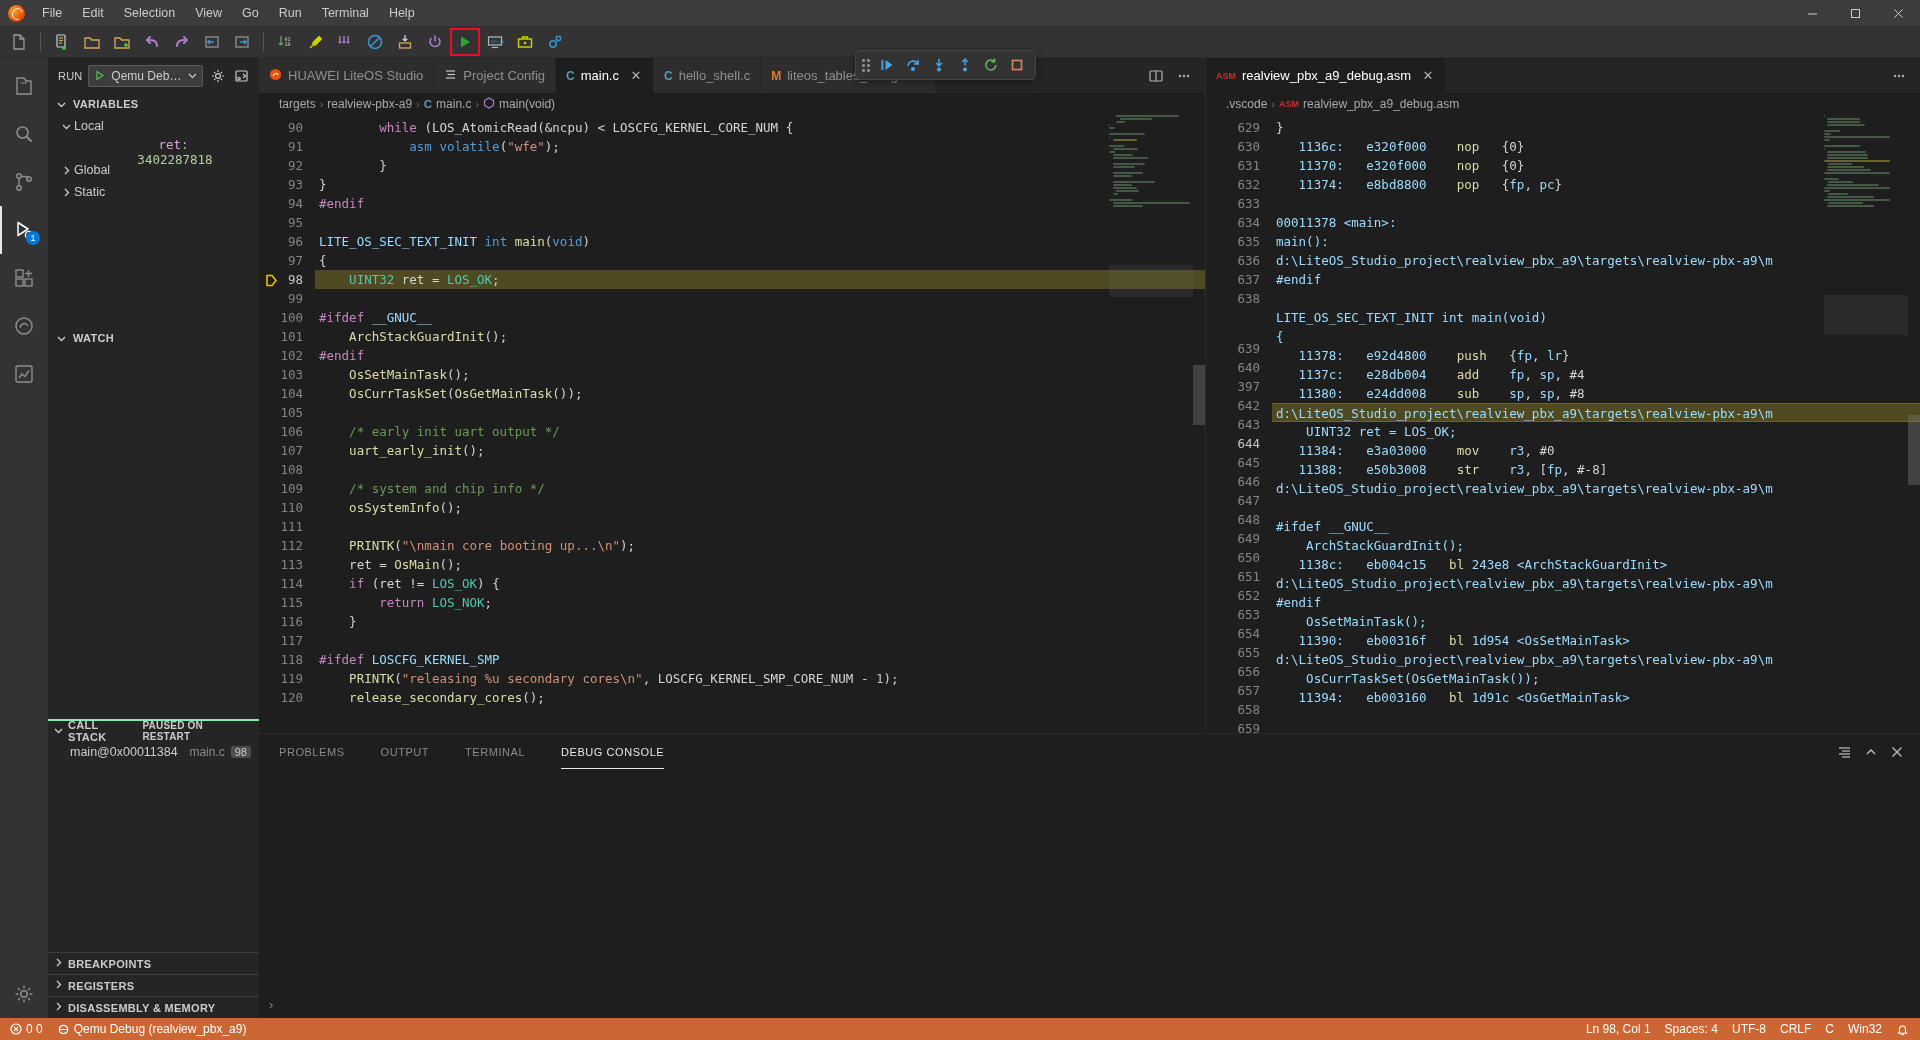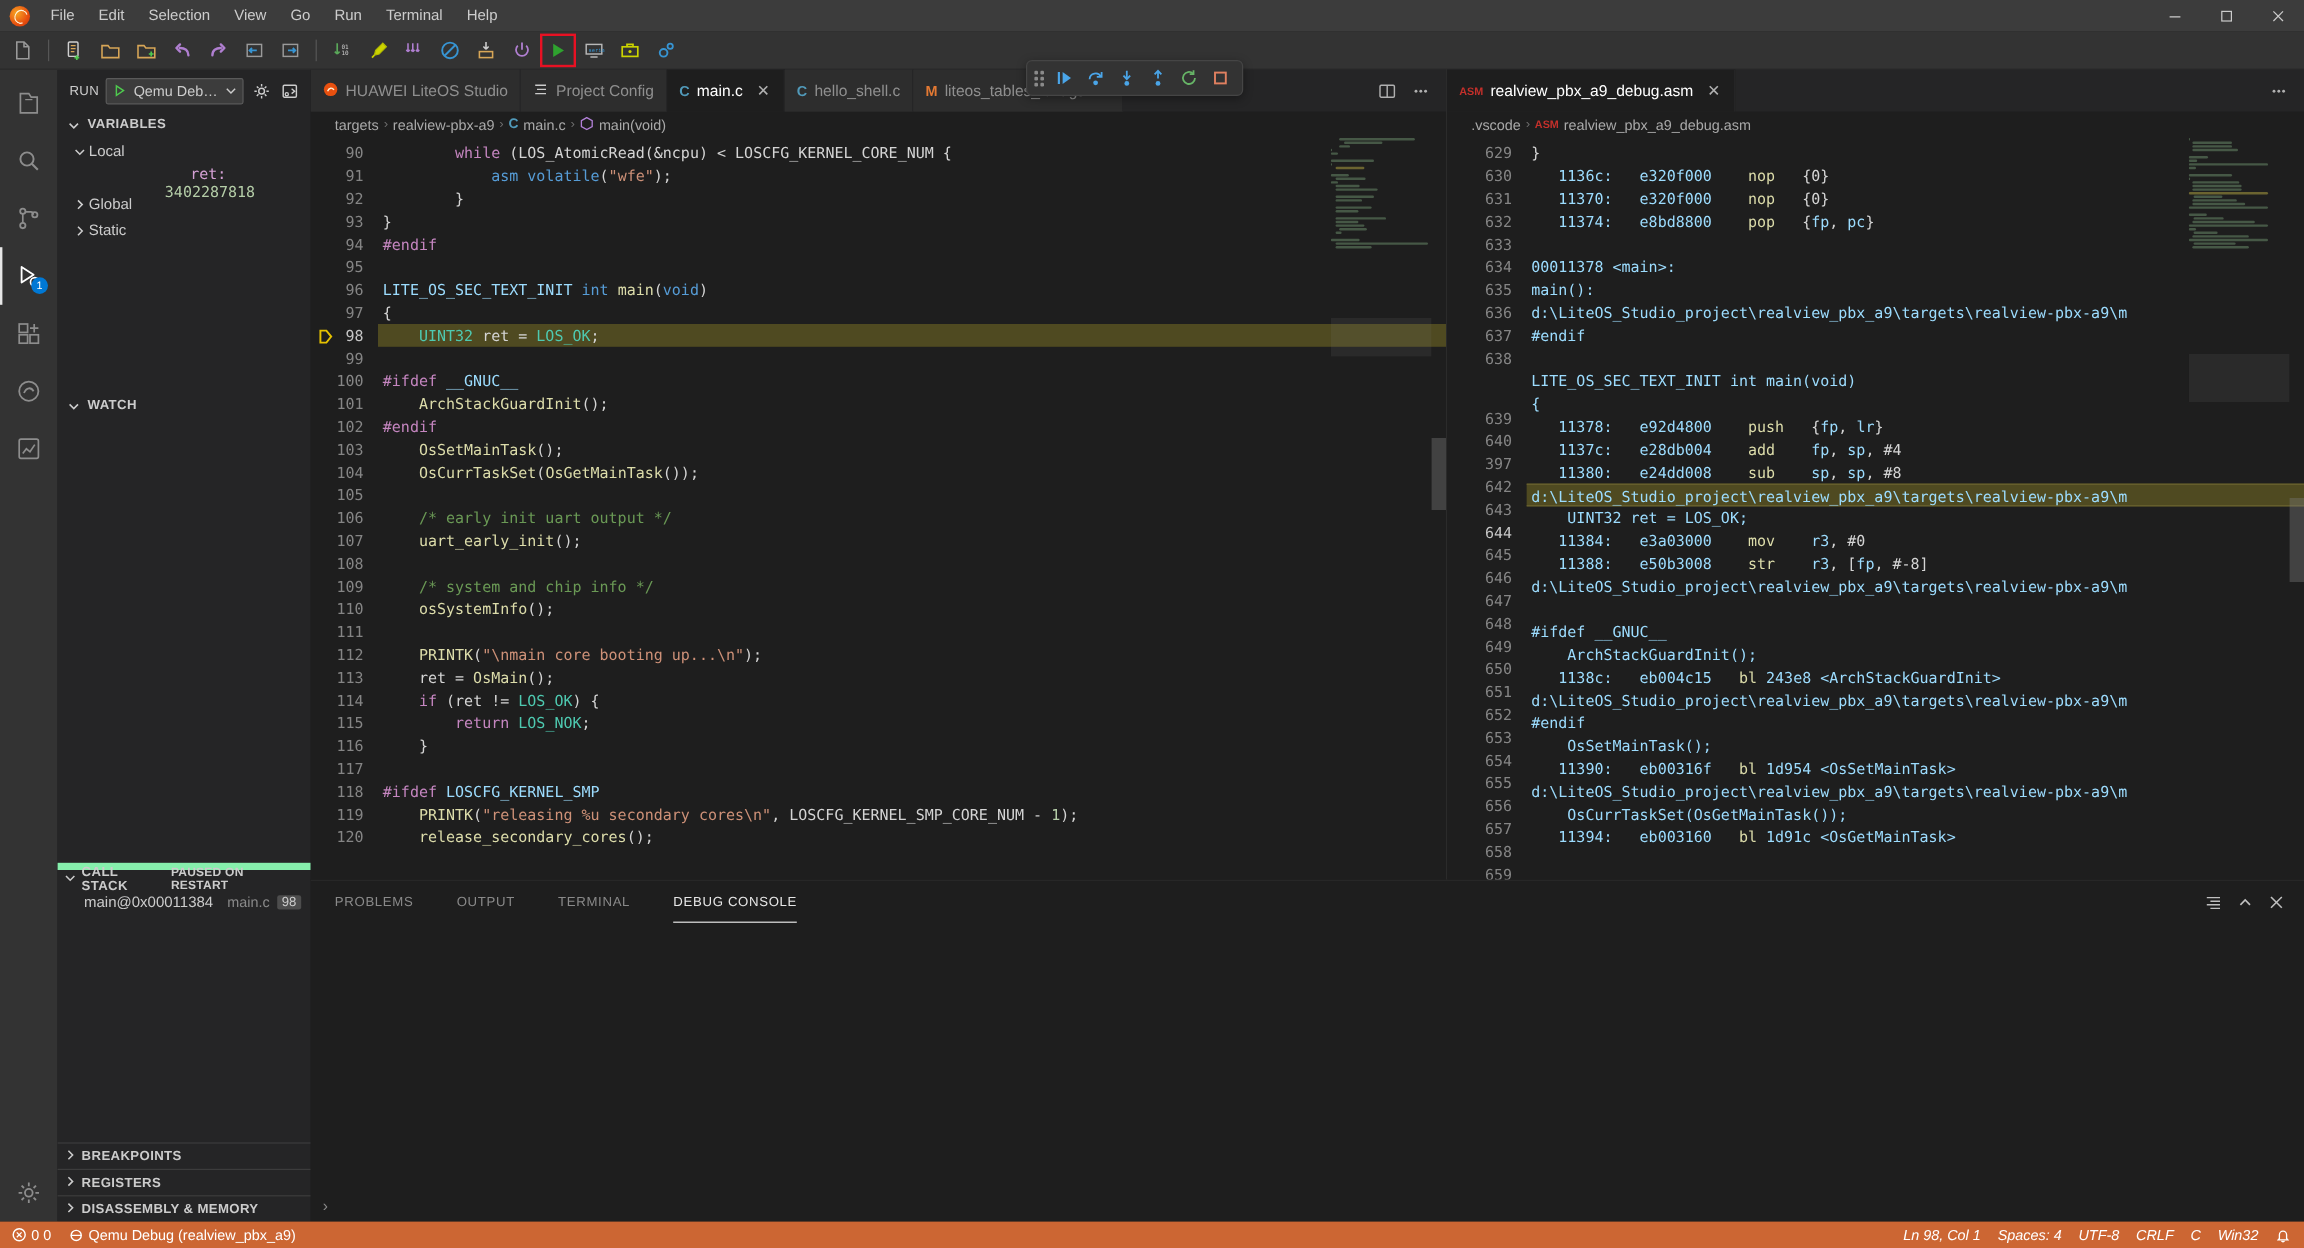--- a/index.html
+++ b/index.html
@@ -94,21 +94,21 @@
   .tree-row { height: 22px; display: flex; align-items: center; font-size: 12.5px; padding-left: 10px; }
   .tree-row .twist { width: 16px; display: flex; align-items: center; justify-content: center; }
   .var-name { color: #d4a0d4; }
   .var-val { color: #b5cea8; margin-left: 3px; }
   .mono { font-family: "DejaVu Sans Mono", monospace; flex-direction: column; }
 
   .sidebar-spacer { flex: 1 1 auto; }
   .callstack-head {
     height: 22px; display: flex; align-items: center; gap: 4px; padding-left: 5px; padding-right: 8px;
     font-size: 11px; font-weight: bold; letter-spacing: .3px; color: #cccccc;
-    border-top: 6px solid #86efac;
+    border-top: 2px solid #86efac;
   }
   .paused-label { margin-left: auto; font-size: 10px; color: #cccccc; font-weight: bold; letter-spacing:.2px;}
   .cs-row { height: 22px; display: flex; align-items: center; padding: 0 8px 0 22px; font-size: 12.5px; }
   .cs-frame { color: #cccccc; }
   .cs-file { margin-left: auto; color: #8a8a8a; font-size: 12px; }
   .cs-line {
     margin-left: 6px; background: #4d4d4d; color: #cccccc; font-size: 11px;
     padding: 0 4px; border-radius: 2px; min-width: 18px; text-align: center;
   }
   .collapsed-sec {
@@ -197,21 +197,21 @@
   .repl-caret { position: absolute; left: 10px; bottom: 6px; color: #8a8a8a; font-size: 13px; }
 
   
   .statusbar {
     height: 22px; background: #cc6633; display: flex; align-items: center; flex: 0 0 22px;
     font-size: 12px; color: #ffffff; padding: 0 4px;
   }
   .sb-left { display: flex; align-items: center; gap: 2px; }
   .sb-seg { display: flex; align-items: center; gap: 4px; padding: 0 6px; height: 22px; }
   .sb-right { margin-left: auto; display: flex; align-items: center; }
-  .sb-right .sb-seg { padding: 0 7px; font-style: italic; }
+  .sb-right .sb-seg { padding: 0 7px; }
 </style>
 </head>
 <body>
 
 <div id="app">
 
   <div class="titlebar">
     <div class="logo-dot"></div>
     <div class="menu">
       <div class="menu-item">File</div>

